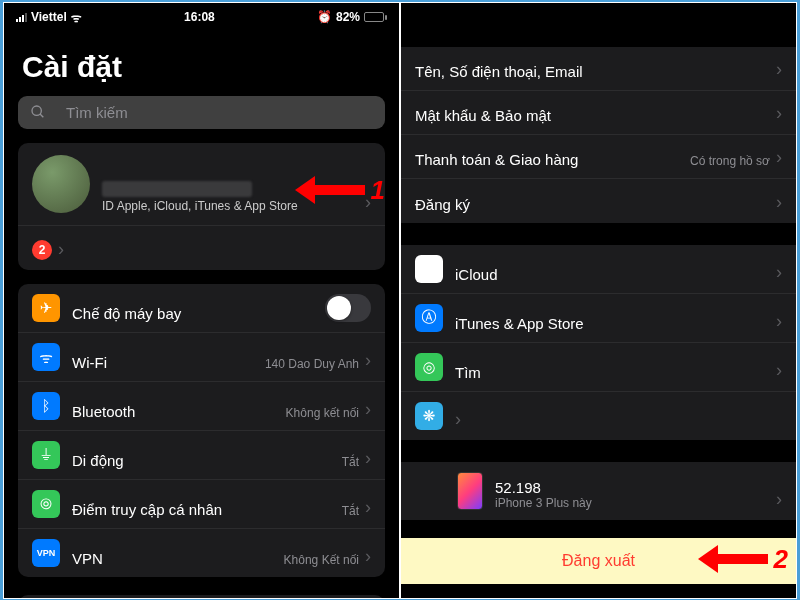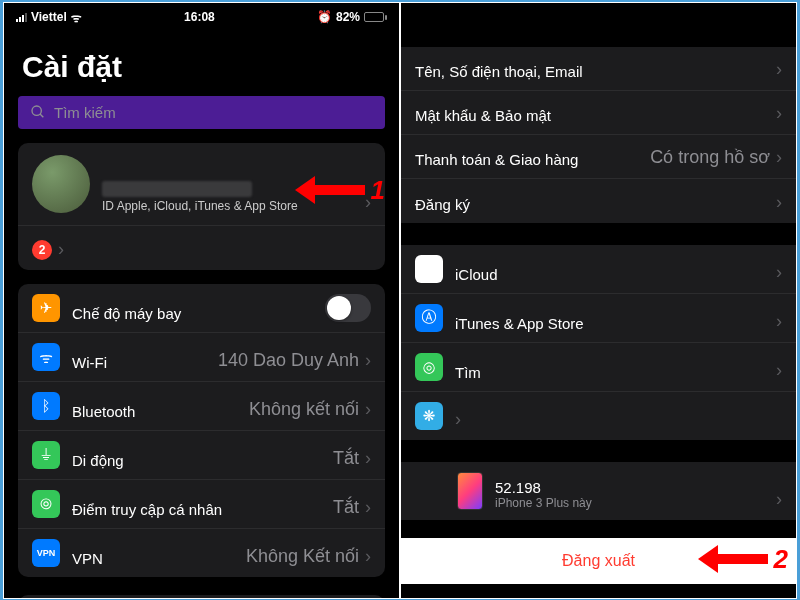--- a/index.html
+++ b/index.html
@@ -44,26 +44,26 @@
   .battery-body { width:20px; height:10px; border:1px solid #888; border-radius:2px; position:relative; }
   .battery-fill { background:#3ddc5a; height:100%; width:82%; border-radius:1px; }
   .battery-cap { width:2px; height:5px; background:#888; margin-left:1px; border-radius:1px; }
   .title {
     font-size: 30px;
     font-weight: 700;
     padding: 18px 18px 12px;
   }
   .search-bar {
     margin: 0 14px 10px;
-    background: #4c1d95;
-    border-radius: 4px;
+    background: #404040;
+    border-radius: 9px;
     padding: 8px 12px;
     display: flex;
     align-items: center;
-    gap: 8px;
+    gap: 20px;
     color: #8e8e93;
     font-size: 15px;
   }
   .section {
     margin: 14px 14px 0;
     background: #1c1c1e;
     border-radius: 10px;
     overflow: hidden;
   }
   .section.flat { margin-left:0; margin-right:0; border-radius:0; background:#1c1c1e; }
@@ -80,21 +80,21 @@
   .row .icon-box {
     width: 28px; height: 28px;
     border-radius: 6px;
     margin-right: 12px;
     display: flex; align-items: center; justify-content: center;
     flex-shrink: 0;
     font-size: 15px;
     color: #fff;
   }
   .row .label { flex: 1; color: #fff; }
-  .row .value { color: #8e8e93; font-size: 18px; margin-right: 6px; }
+  .row .value { color: #8e8e93; font-size: 12px; margin-right: 6px; }
   .row .chev { color: #5a5a5e; font-size: 18px; }
   .avatar {
     width: 58px; height: 58px; border-radius: 50%;
     background: radial-gradient(circle at 35% 30%, #7a9a6a, #4a5a3a);
     margin-right: 12px; flex-shrink: 0;
   }
   .profile-texts { flex:1; display:flex; flex-direction:column; gap:2px; }
   .profile-name {
     width: 150px; height: 16px;
     background: #3a3a3c; border-radius: 3px;
@@ -134,21 +134,21 @@
     width:55px; height:10px; background:#ff0000;
   }
   .arrow-left::after {
     content:""; position:absolute; left:0; top:-6px;
     border-top:14px solid transparent;
     border-bottom:14px solid transparent;
     border-right:20px solid #ff0000;
   }
   .signout-row {
     text-align:center; color:#ff3b30; font-size:16px;
-    padding: 14px 0; background:#ffffff; margin-top:18px;
+    padding: 14px 0; background:#fef9c3; margin-top:18px;
     position: relative;
   }
   .device-thumb {
     width: 26px; height: 38px; border-radius:4px;
     background: linear-gradient(135deg,#ff8a3d,#ff3d7f,#7a3dff);
     margin-right: 12px; flex-shrink:0; border:1px solid #333;
   }
   .device-texts { display:flex; flex-direction:column; }
   .device-sub { font-size:12px; color:#8e8e93; }
   .svg-ico { width:16px; height:16px; }

